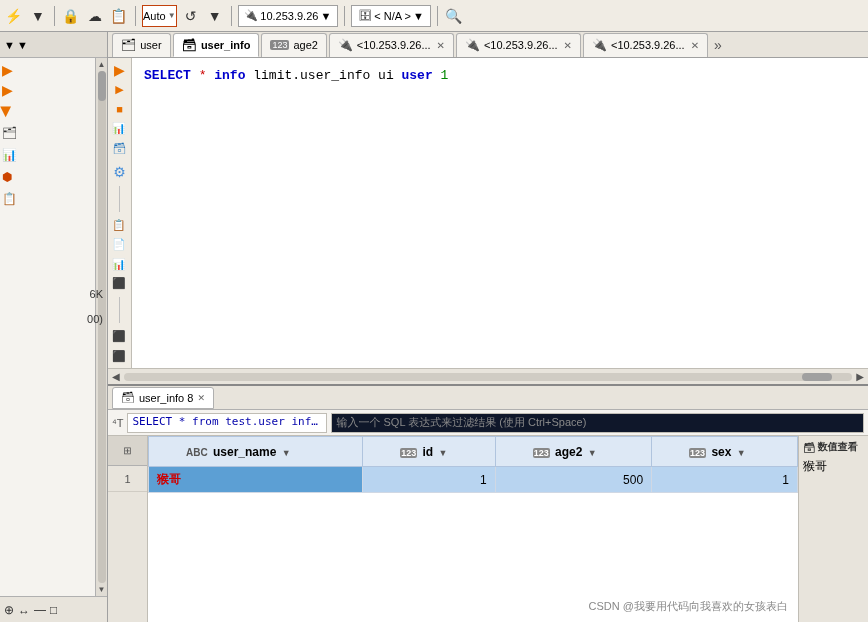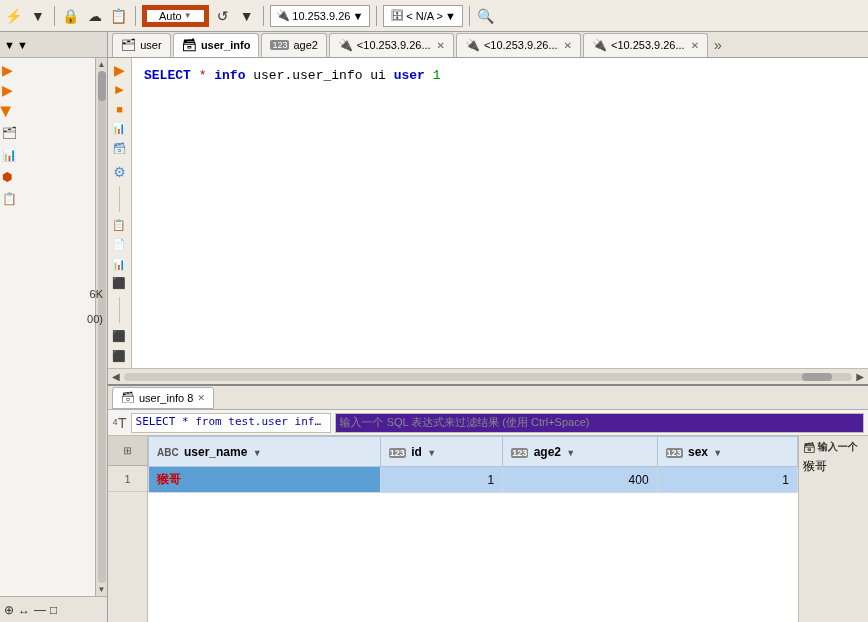--- a/index.html
+++ b/index.html
@@ -18,22 +18,22 @@
     .toolbar-icon {
       width: 20px; height: 20px;
       display: inline-flex; align-items: center; justify-content: center;
       cursor: pointer; font-size: 14px; color: #333;
     }
     .toolbar-separator {
       width: 1px; height: 20px; background: #a0a0a0; margin: 0 2px;
     }
     .toolbar-dropdown {
       display: flex; align-items: center;
-      background: white; border: 5px solid #c2410c;
-      padding: 1px 12px; height: 22px; cursor: pointer;
+      background: white; border: 1px solid #c2410c;
+      padding: 1px 0; height: 22px; cursor: pointer;
       font-size: 11px; gap: 2px;
     }
     .toolbar-dropdown .arrow { font-size: 8px; color: #666; }
     .toolbar-pill {
       display: flex; align-items: center;
       background: white; border: 1px solid #a0a0a0;
       padding: 1px 6px; height: 22px;
       font-size: 11px; gap: 2px;
     }
 
@@ -198,30 +198,30 @@
     
     .filter-bar {
       display: flex;
       align-items: center;
       background: #f5f3ef;
       border-bottom: 1px solid #c0bdb5;
       height: 26px;
       padding: 0 4px;
       gap: 4px;
     }
-    .filter-bar .filter-icon { font-size: 14px; color: #555; }
+    .filter-bar .filter-icon { font-size: 11px; color: #555; }
     .filter-sql {
       font-family: monospace; font-size: 11px; color: #0000aa;
       background: white; border: 1px solid #c0bdb5;
       padding: 1px 4px; width: 200px; height: 20px;
       overflow: hidden; white-space: nowrap; text-overflow: ellipsis;
     }
     .filter-placeholder {
       font-size: 11px; color: #888; flex: 1;
-      background: #4c1d95; border: 1px solid #c0bdb5;
+      background: #0f172a; border: 1px solid #c0bdb5;
       padding: 1px 4px; height: 20px;
     }
 
     
     .data-table-container {
       display: flex;
       flex: 1;
       overflow: hidden;
     }
     .row-numbers {
@@ -257,21 +257,21 @@
     }
     th {
       background: #dde8f5;
       border: 1px solid #b0c4de;
       padding: 4px 8px;
       text-align: left;
       height: 30px;
       white-space: nowrap;
       position: sticky; top: 0;
     }
-    th .col-icon { color: #555; font-size: 10px; margin-right: 2px; }
+    th .col-icon { color: #555; font-size: 10px; margin-right: 2px; margin-left: 29px; }
     th .col-sort { font-size: 9px; color: #555; margin-left: 2px; }
     td {
       border: 1px solid #d0d8e4;
       padding: 4px 8px;
       height: 26px;
     }
     tr.selected td { background: #b8d4f0; }
     tr.selected td:first-child { background: #5c9fd4; color: white; font-weight: bold; }
     .td-number { text-align: right; }
 
@@ -454,21 +454,21 @@
         <div class="side-icon">⬛</div>
         <div style="width:1px; height:30px; background:#c0c0c0; margin:2px 0;"></div>
         <div class="side-icon">⬛</div>
         <div class="side-icon">⬛</div>
       </div>
 
       <div class="sql-editor">
         <span class="sql-keyword">SELECT</span>
         <span class="sql-operator"> * </span>
         <span class="sql-keyword">info</span>
-        <span class="sql-identifier"> user.user_info ui  </span>
+        <span class="sql-identifier"> limit.user_info ui  </span>
         <span class="sql-keyword">user</span>
         <span class="sql-number"> 1</span>
       </div>
     </div>
 
     <div class="editor-scroll">
       <span class="scroll-arrow">◀</span>
       <div class="scroll-track">
         <div class="scroll-thumb"></div>
       </div>
@@ -523,32 +523,33 @@
                   <span class="col-icon" style="font-size:9px; background:#888; color:white; padding:0 1px; border-radius:2px;">123</span>
                   sex
                   <span class="col-sort">▼</span>
                 </th>
               </tr>
             </thead>
             <tbody>
               <tr class="selected">
                 <td style="background:#5c9fd4; color:#cc0000; font-weight:bold;">猴哥</td>
                 <td class="td-number">1</td>
-                <td class="td-number">400</td>
+                <td class="td-number">500</td>
                 <td class="td-number">1</td>
               </tr>
             </tbody>
           </table>
         </div>
 
         <div class="right-info-panel">
           <div class="right-info-header">
             <span>🗃</span>
-            <span>输入一个</span>
+            <span>数值查看</span>
           </div>
           <div class="right-info-value">猴哥</div>
         </div>
       </div>
 
+      <div class="watermark">CSDN @我要用代码向我喜欢的女孩表白</div>
     </div>
 
   </div>
 </div>
 
 </body></html>

